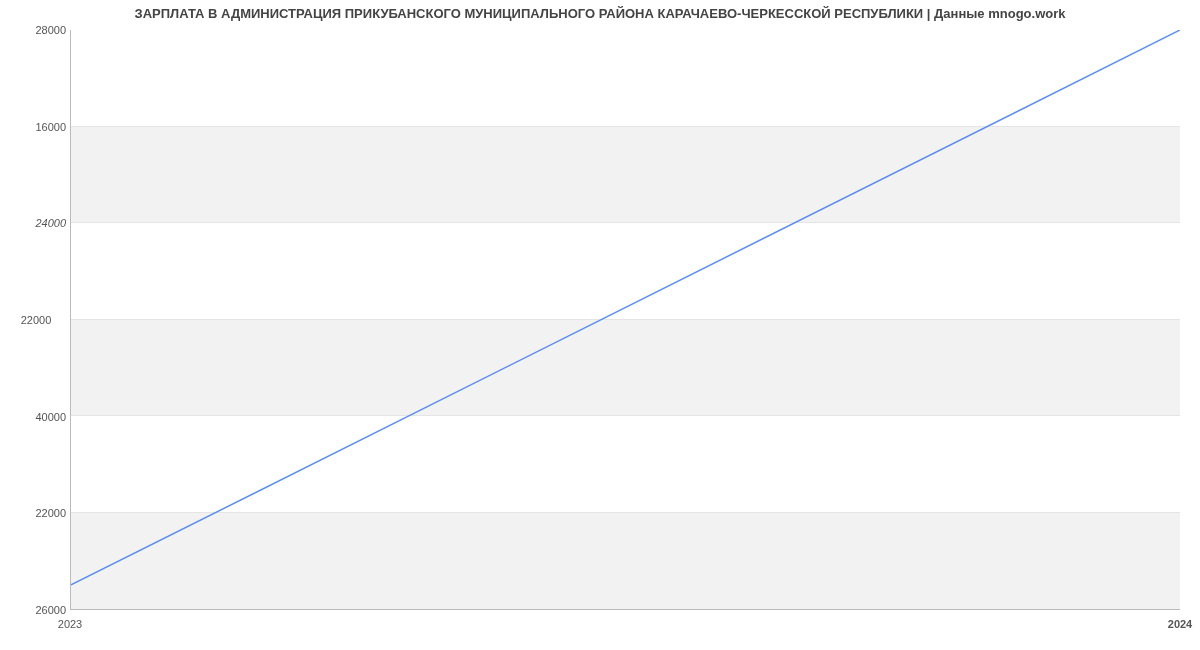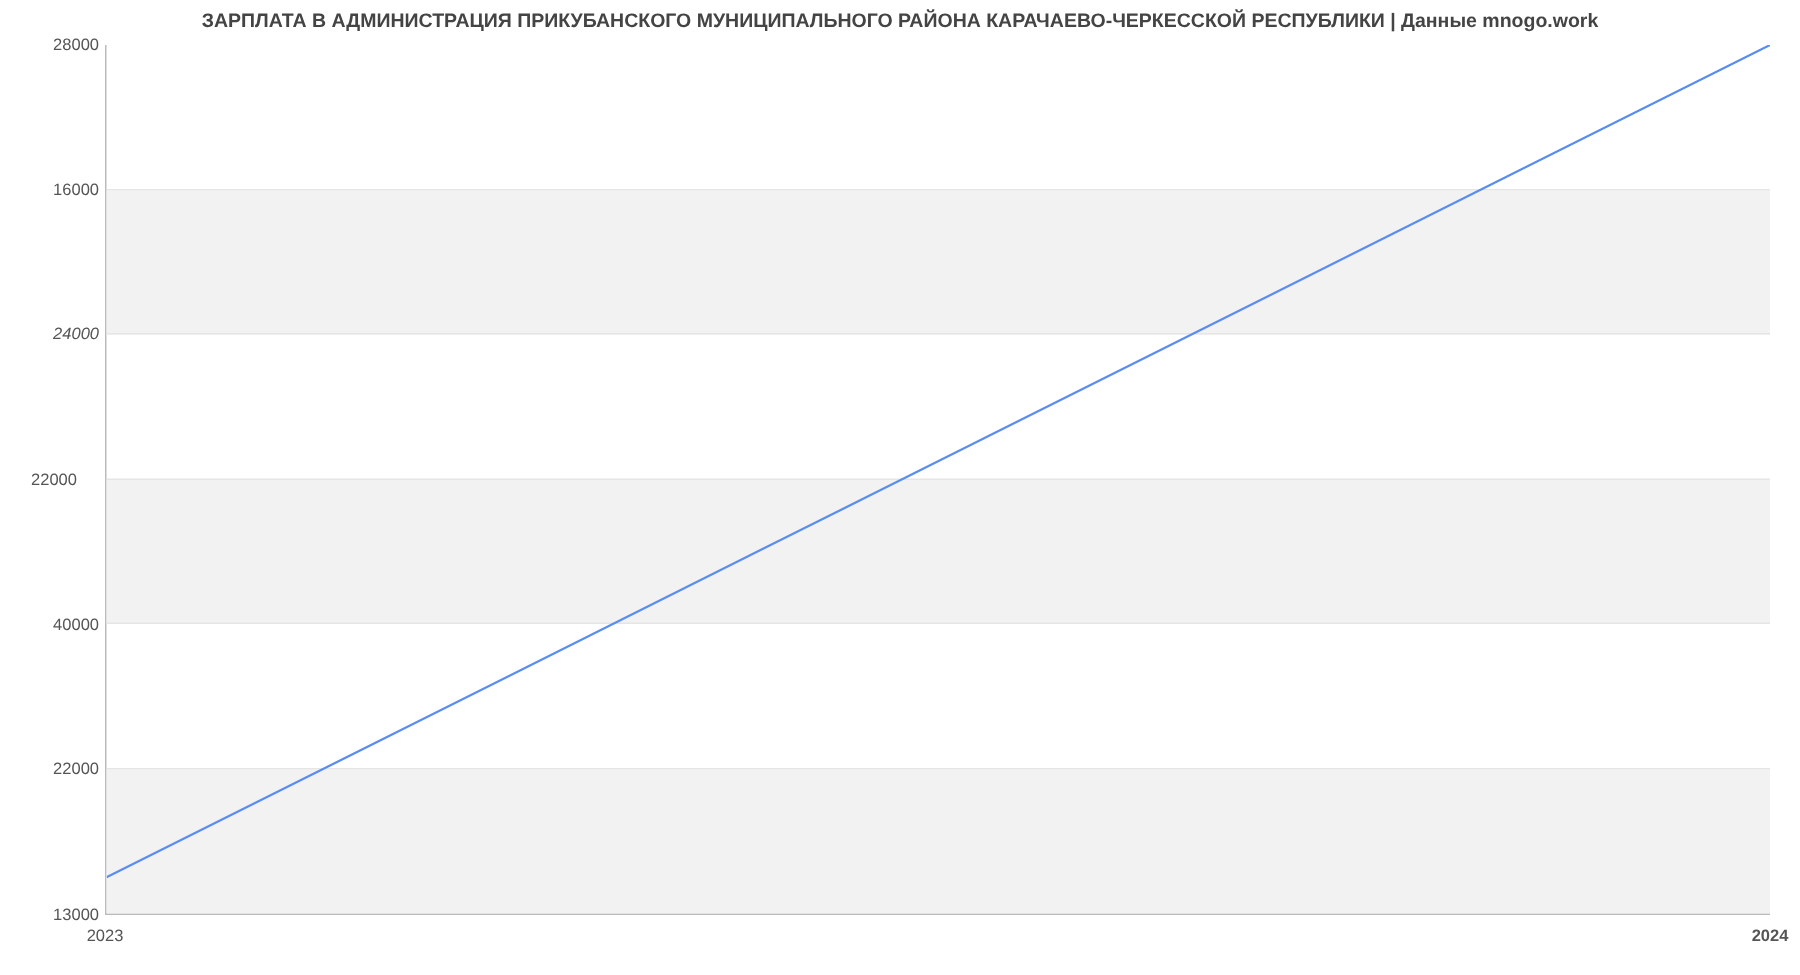--- a/index.html
+++ b/index.html
@@ -74,21 +74,21 @@
     height: 100%;
   }
 </style>
 </head>
 <body>
 
 <div class="chart-wrap">
 
   <div class="title">ЗАРПЛАТА В АДМИНИСТРАЦИЯ ПРИКУБАНСКОГО МУНИЦИПАЛЬНОГО РАЙОНА КАРАЧАЕВО-ЧЕРКЕССКОЙ РЕСПУБЛИКИ | Данные mnogo.work</div>
 
-  <div class="y-tick" style="top:610px;">13000</div>
+  <div class="y-tick" style="top:610px;">26000</div>
   <div class="y-tick" style="top:513.33px;">22000</div>
   <div class="y-tick" style="top:416.67px;">40000</div>
   <div class="y-tick" style="top:320px;text-align:center;">22000</div>
   <div class="y-tick" style="top:223.33px;font-style:italic;">24000</div>
   <div class="y-tick" style="top:126.67px;">16000</div>
   <div class="y-tick" style="top:30px;">28000</div>
 
   <div class="x-tick" style="left:70px;text-align:right;">2023</div>
   <div class="x-tick" style="left:1180px;font-weight:bold;">2024</div>
 

